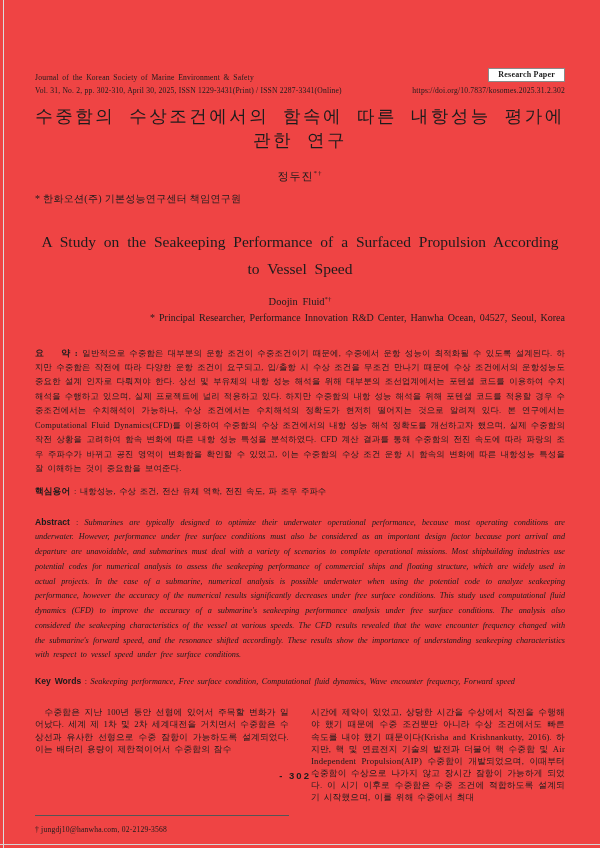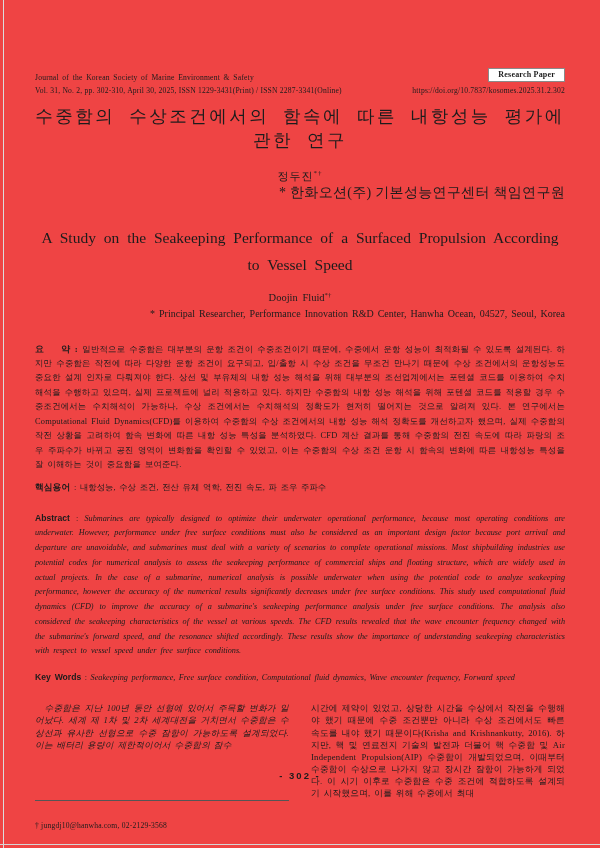--- a/index.html
+++ b/index.html
@@ -21,21 +21,21 @@
   .journal-name{word-spacing:1.5px;}
   .badge{border:1px solid #8a8a8a;padding:1px 9px 2px 9px;font-weight:bold;font-size:8px;background:#fff;}
   .doi{font-size:7.6px;}
 
   
   .k-title{
     margin:10px 0 0 0;text-align:center;font-weight:500;
     font-size:17.5px;letter-spacing:2.5px;word-spacing:7px;line-height:1.35;
   }
   .k-author{margin-top:17px;text-align:center;font-size:11px;letter-spacing:1px;}
-  .k-affil{margin-top:0;text-align:right;font-size:14px;letter-spacing:.3px;}
+  .k-affil{margin-top:8px;text-align:left;font-size:10px;letter-spacing:.3px;}
   sup{font-size:65%;vertical-align:super;line-height:0;}
 
   .e-title{
     margin:22px auto 0 auto;text-align:center;font-weight:normal;
     font-size:15.5px;word-spacing:4px;line-height:1.75;max-width:520px;
   }
   .e-author{margin-top:13px;text-align:center;font-size:10.5px;word-spacing:2px;}
   .e-affil{margin-top:5px;text-align:right;font-size:10px;word-spacing:1.5px;}
 
   
@@ -59,24 +59,24 @@
   .columns{position:relative;margin-top:20px;display:flex;gap:22px;height:124px;}
   .col{width:254px;}
   .sec-title{
     text-align:center;font-weight:bold;font-size:11.5px;letter-spacing:1px;
     font-family:"Liberation Sans","DejaVu Sans",sans-serif;margin:4px 0 12px 0;
   }
   .body-p{
     margin:0;font-size:8.7px;line-height:1.4;text-align:justify;
     letter-spacing:.2px;word-spacing:1.4px;
   }
-  .indent{text-indent:1.1em;font-style:italic;}
+  .indent{text-indent:1.1em;}
   .footnote{
     position:absolute;left:0;bottom:-4px;width:254px;
-    border-top:1px solid #555;padding-top:20px;font-size:7.6px;letter-spacing:.2px;
+    border-top:1px solid #555;padding-top:9px;font-size:7.6px;letter-spacing:.2px;
   }
 
   
   .pageno{
     position:absolute;left:0;top:770px;width:600px;text-align:center;
     font-weight:bold;font-size:9.5px;letter-spacing:2px;
     font-family:"Liberation Sans","DejaVu Sans",sans-serif;
   }
 </style>
 </head>

